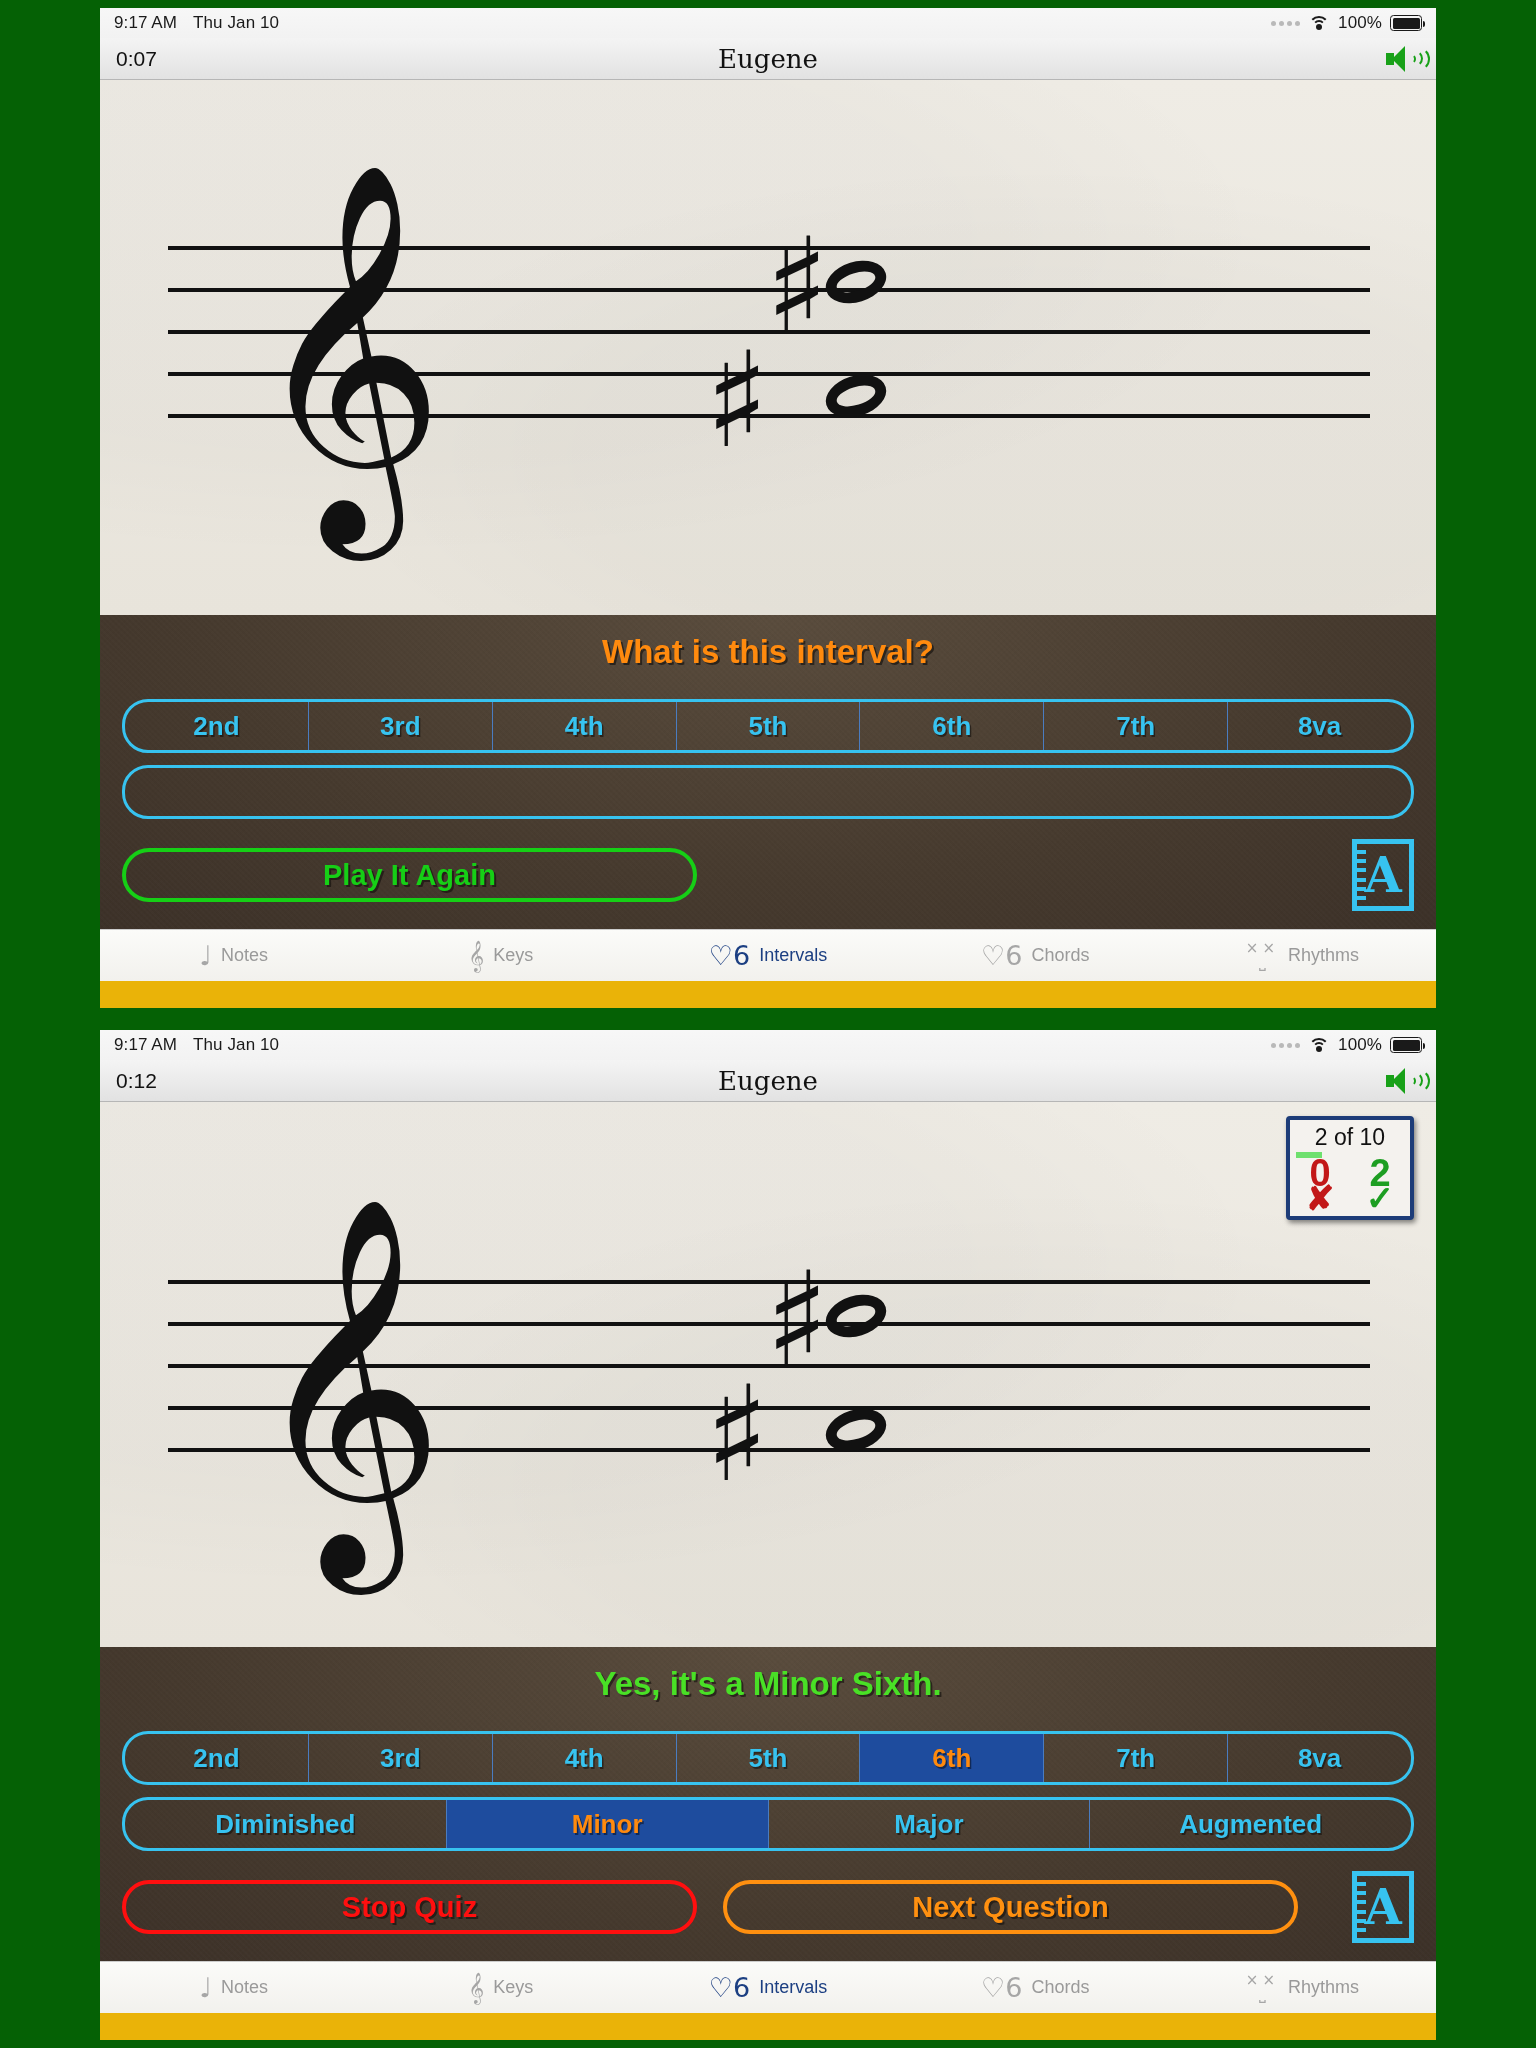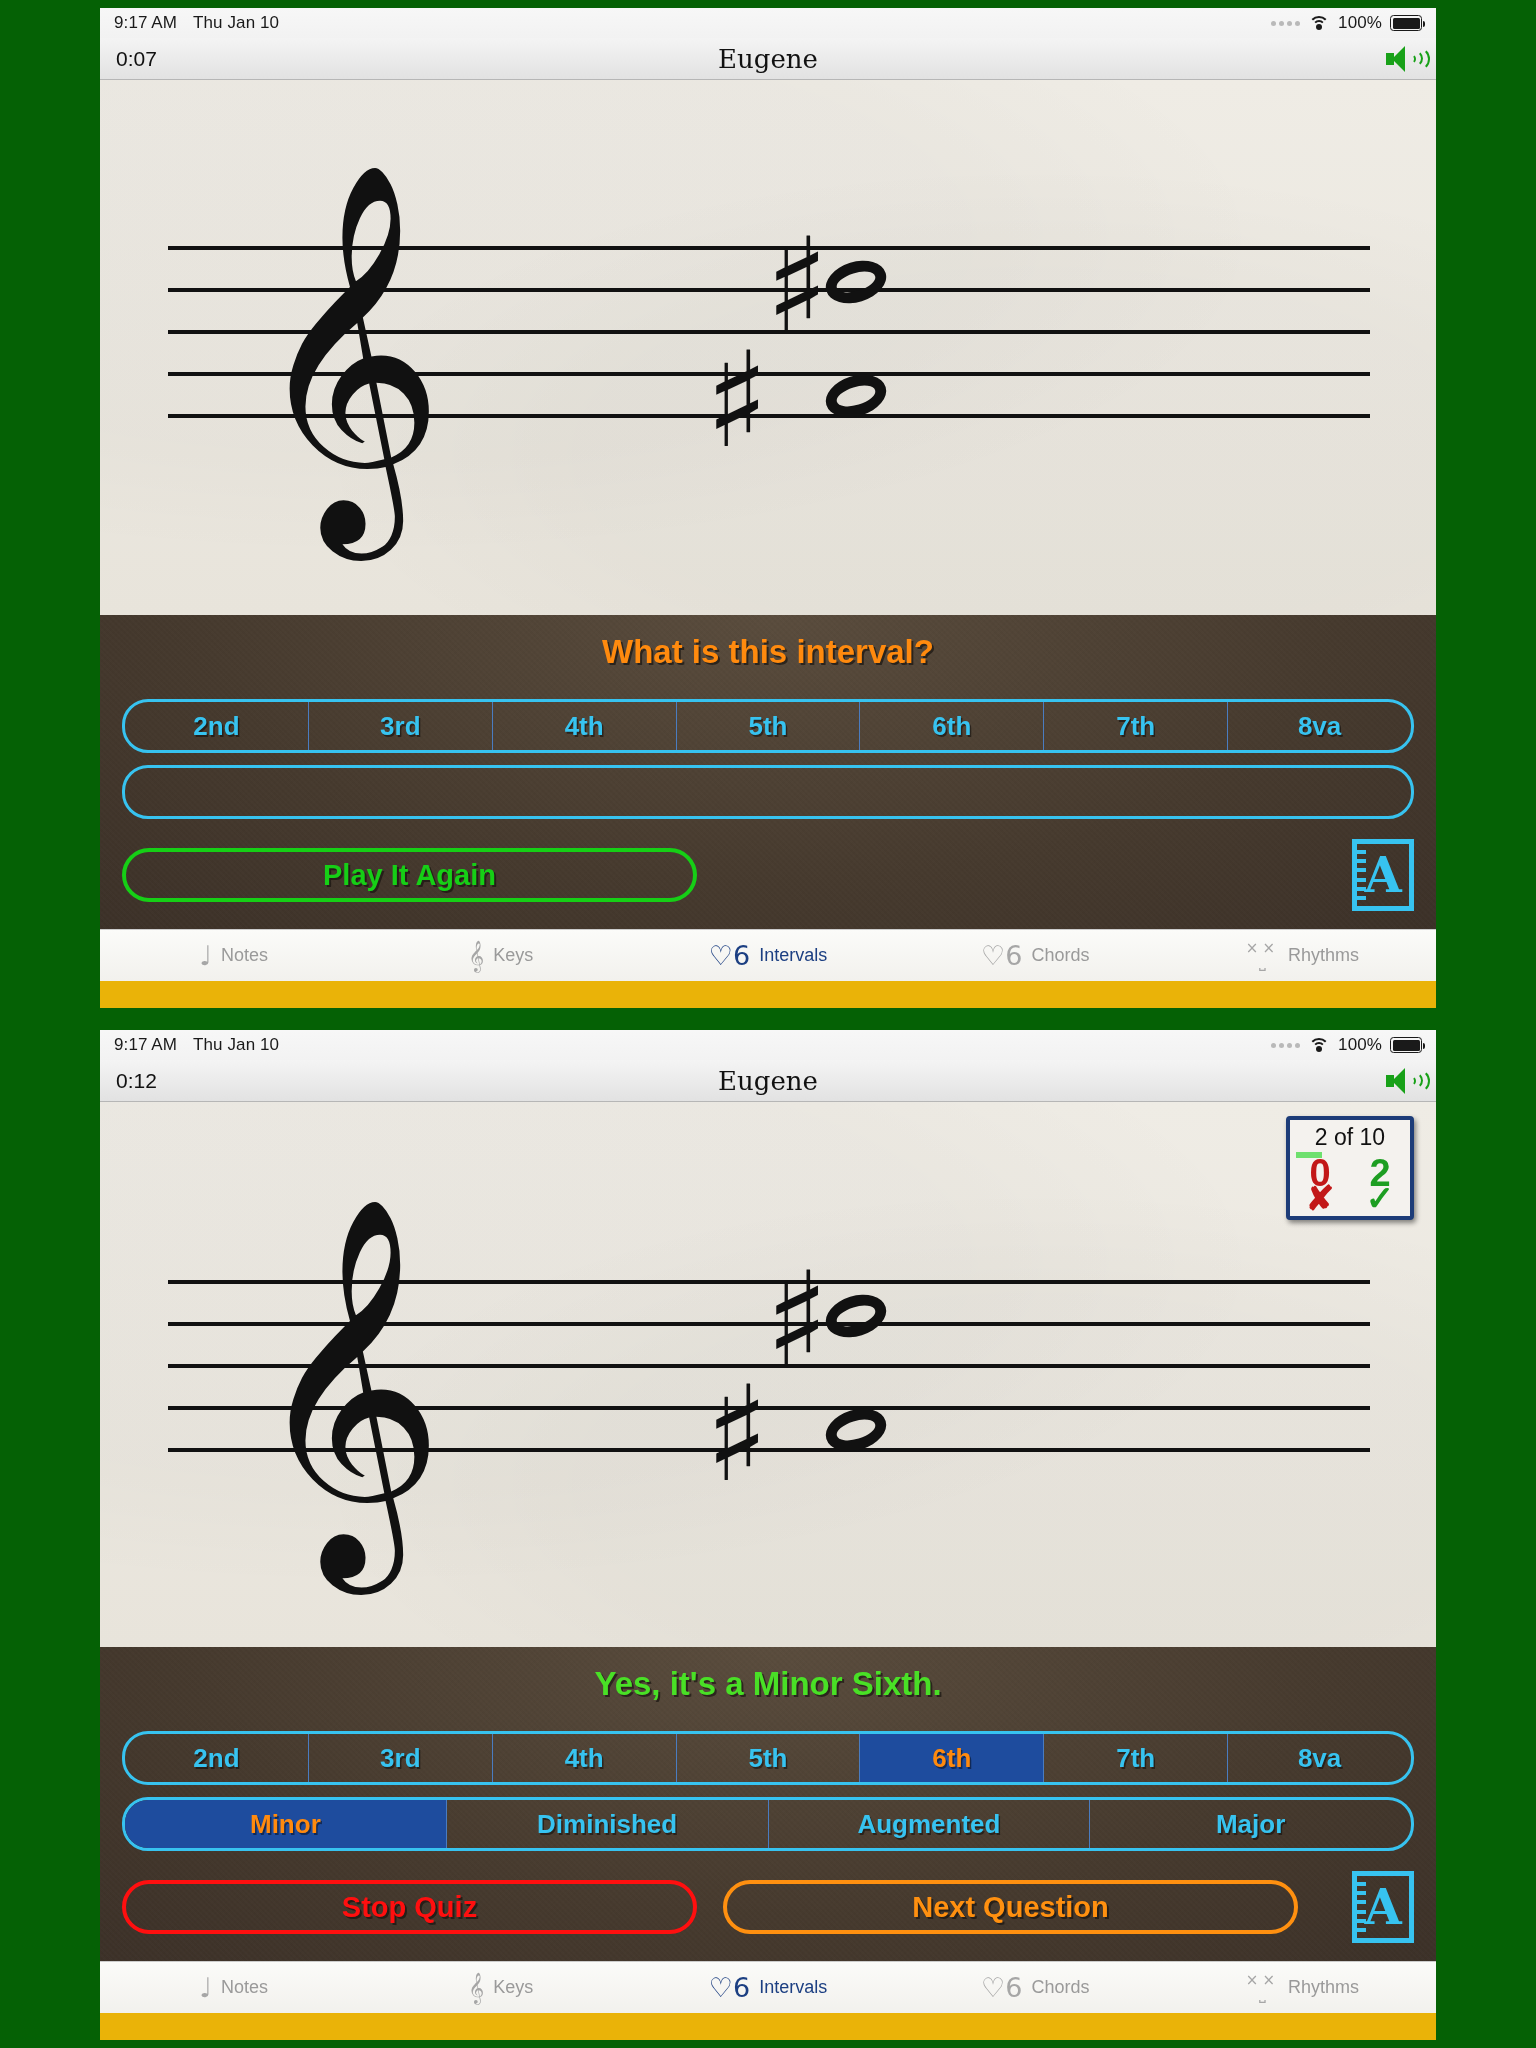--- a/index.html
+++ b/index.html
@@ -366,24 +366,24 @@
     <div class="seg" id="p2-intervals">
         <div class="cell">2nd</div>
         <div class="cell">3rd</div>
         <div class="cell">4th</div>
         <div class="cell">5th</div>
         <div class="cell selected">6th</div>
         <div class="cell">7th</div>
         <div class="cell">8va</div>
       </div>
     <div class="seg" id="p2-qualities">
+        <div class="cell">Diminished</div>
         <div class="cell selected">Minor</div>
-        <div class="cell">Diminished</div>
+        <div class="cell">Major</div>
         <div class="cell">Augmented</div>
-        <div class="cell">Major</div>
       </div>
 
     <div class="btnrow">
       <div class="pill red" id="stop-quiz-button">Stop Quiz</div>
       <div class="pill orange" id="next-question-button">Next Question</div>
       <div class="book-icon">
         <span class="rings">
             <i></i>
             <i></i>
             <i></i>

